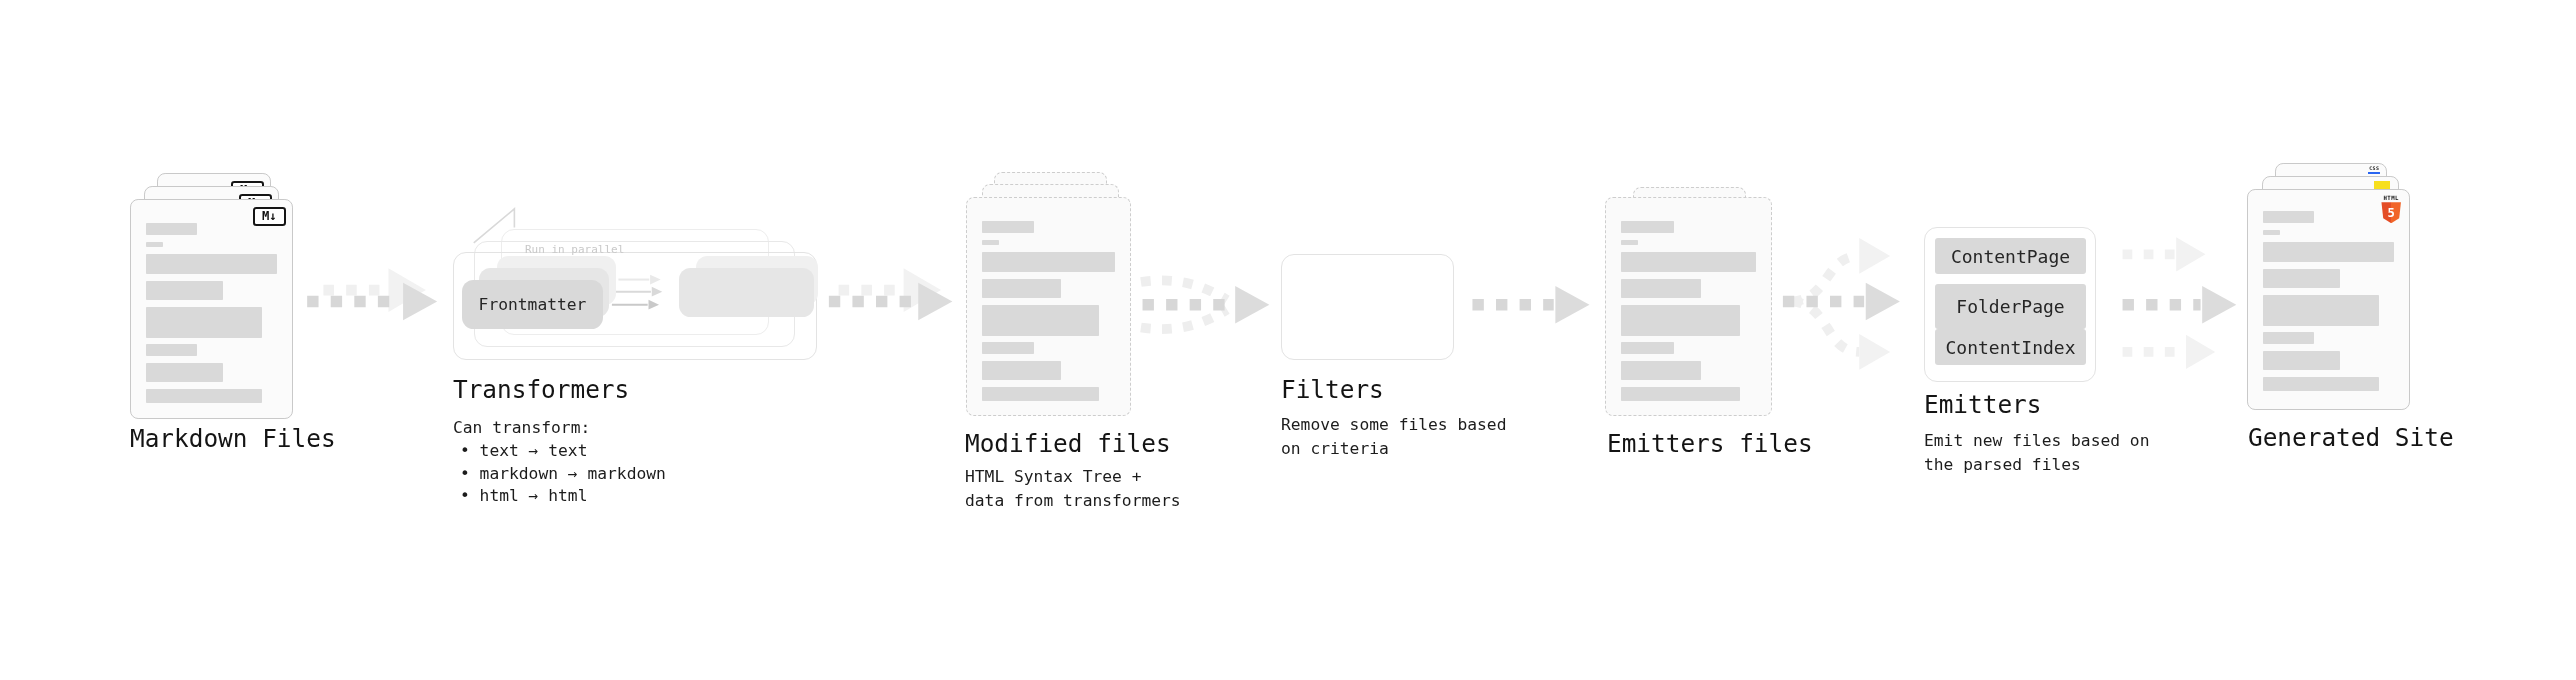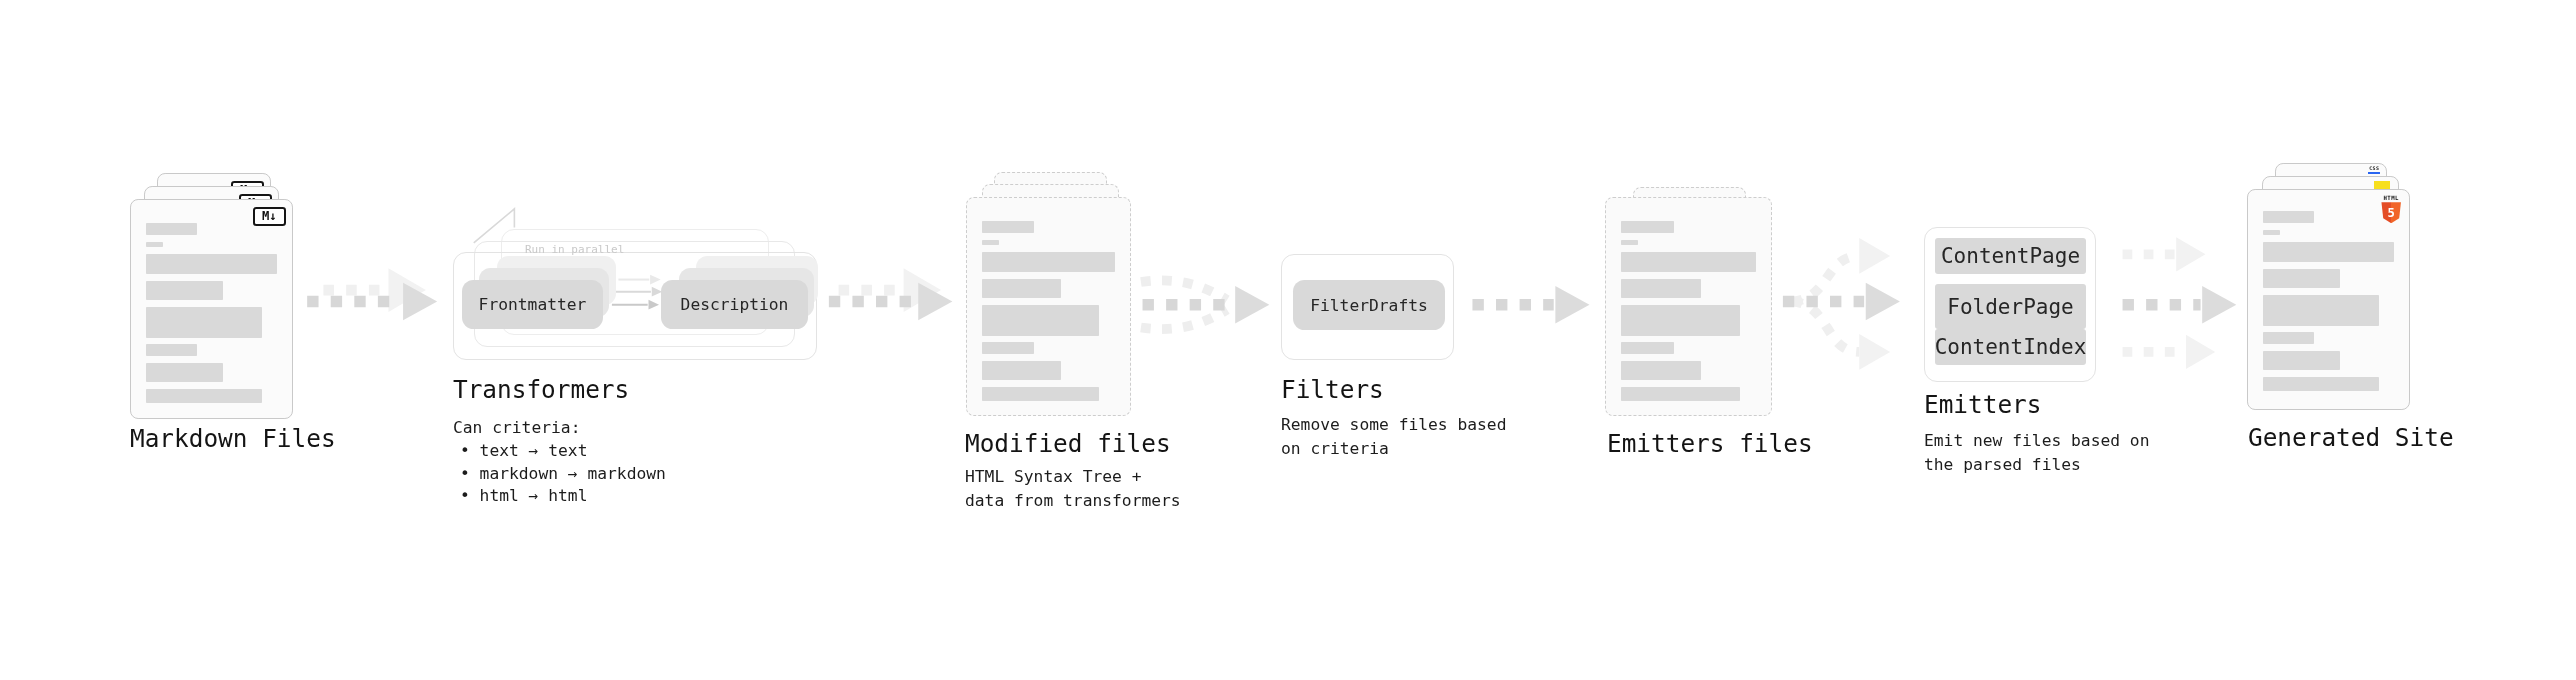--- a/index.html
+++ b/index.html
@@ -25,21 +25,21 @@
   .md-badge{position:absolute;top:6.5px;right:6.5px;width:32.5px;height:19.5px;border:2.4px solid #151515;
             border-radius:3.3px;background:#fff;color:#111;font-weight:bold;font-size:12.2px;
             display:flex;align-items:center;justify-content:center;box-sizing:border-box;}
 
   
   .outline-box{position:absolute;border:1.6px solid #e3e3e3;border-radius:13px;box-sizing:border-box;background:transparent;}
   .outline-box.ghost1{border-color:#e8e8e8;}
   .outline-box.ghost2{border-color:#ededed;}
   .pill{position:absolute;background:#d9d9d9;border-radius:11.4px;color:#262626;display:flex;
         align-items:center;justify-content:center;font-size:16.3px;box-sizing:border-box;white-space:nowrap;}
-  .pill.small{font-size:21px;border-radius:3px;}
+  .pill.small{font-size:18px;border-radius:3px;}
   .ghost-pill{position:absolute;border-radius:11.4px;}
   .ghost-pill.g1{background:#e6e6e6;}
   .ghost-pill.g2{background:#f0f0f0;}
 
   
   .title{position:absolute;font-size:24.4px;color:#141414;white-space:nowrap;}
   .desc{position:absolute;font-size:16.3px;color:#1c1c1c;line-height:23.6px;white-space:pre-line;}
   .desc-line{position:absolute;font-size:16.3px;color:#1c1c1c;white-space:nowrap;line-height:23px;}
   .annotation{position:absolute;font-size:11px;color:#c9c9c9;white-space:nowrap;margin-top:40px;}
 
@@ -137,24 +137,23 @@
   <div class="outline-box ghost1" style="left:474px;top:241px;width:321px;height:106px"></div>
   <div class="outline-box" style="left:453px;top:252px;width:364px;height:108px"></div>
   <div class="annotation" style="left:525px;top:203px">Run in parallel</div>
 
   <div class="ghost-pill g2" style="left:497px;top:256px;width:119px;height:49px"></div>
   <div class="ghost-pill g1" style="left:479px;top:268px;width:130px;height:49px"></div>
   <div class="pill" style="left:462px;top:280px;width:141px;height:49px">Frontmatter</div>
 
   <div class="ghost-pill g2" style="left:696px;top:256px;width:122px;height:49px"></div>
   <div class="ghost-pill g1" style="left:679px;top:268px;width:135px;height:49px"></div>
-  <div class="pill" style="left:661px;top:280px;width:147px;height:49px">Description</div>
 
   <div class="title" style="left:453px;top:375px">Transformers</div>
-  <div class="desc-line" style="left:453px;top:416px">Can criteria:</div>
+  <div class="desc-line" style="left:453px;top:416px">Can transform:</div>
   <div class="desc-line" style="left:460px;top:439px">• text → text</div>
   <div class="desc-line" style="left:460px;top:462px">• markdown → markdown</div>
   <div class="desc-line" style="left:460px;top:484px">• html → html</div>
 
   <div class="file-card dashed" style="left:994px;top:172px;width:113px;height:89px"></div>
   <div class="file-card dashed" style="left:982px;top:184px;width:137px;height:89px"></div>
   <div class="file-card dashed" style="left:966px;top:197px;width:165px;height:219px">
     <div class="bars">
       <div class="bar"></div>
         <div class="bar"></div>
@@ -164,21 +163,20 @@
         <div class="bar"></div>
         <div class="bar"></div>
         <div class="bar"></div>
     </div>
   </div>
   <div class="title" style="left:965px;top:429px">Modified files</div>
   <div class="desc" style="left:965px;top:465px">HTML Syntax Tree +
 data from transformers</div>
 
   <div class="outline-box" style="left:1281px;top:254px;width:173px;height:106px"></div>
-  <div class="pill" style="left:1293px;top:280px;width:152px;height:50px">FilterDrafts</div>
   <div class="title" style="left:1281px;top:375px">Filters</div>
   <div class="desc" style="left:1281px;top:413px">Remove some files based
 on criteria</div>
 
   <div class="file-card dashed" style="left:1633px;top:187px;width:113px;height:89px"></div>
   <div class="file-card dashed" style="left:1605px;top:197px;width:167px;height:219px">
     <div class="bars">
       <div class="bar"></div>
         <div class="bar"></div>
         <div class="bar"></div>

